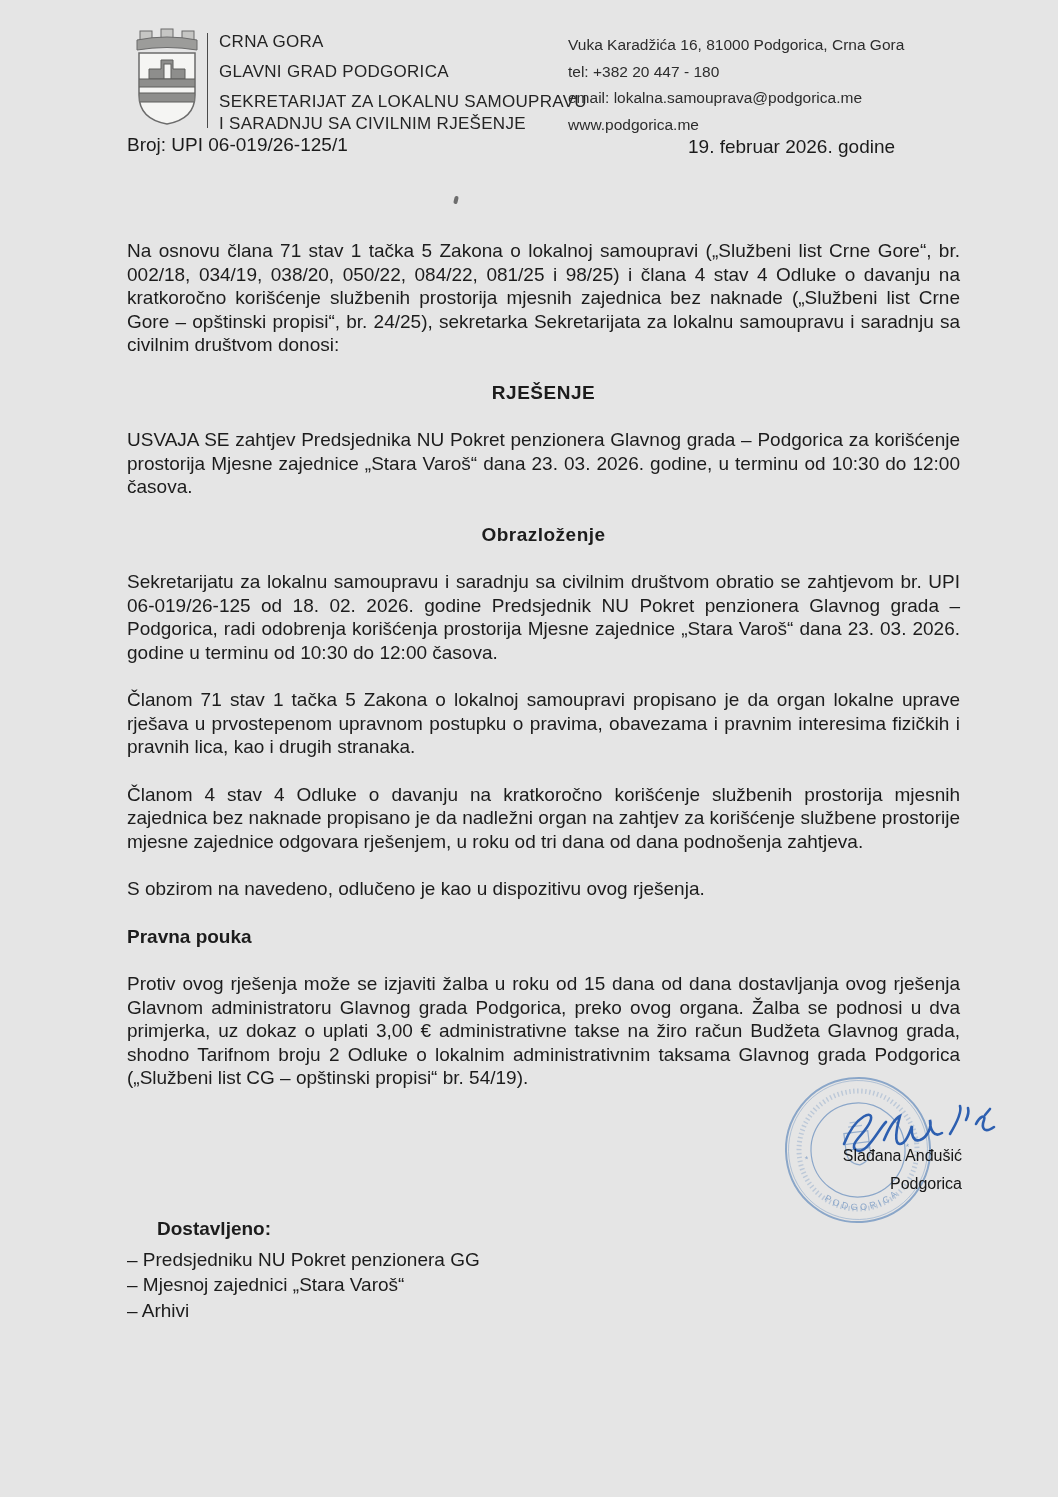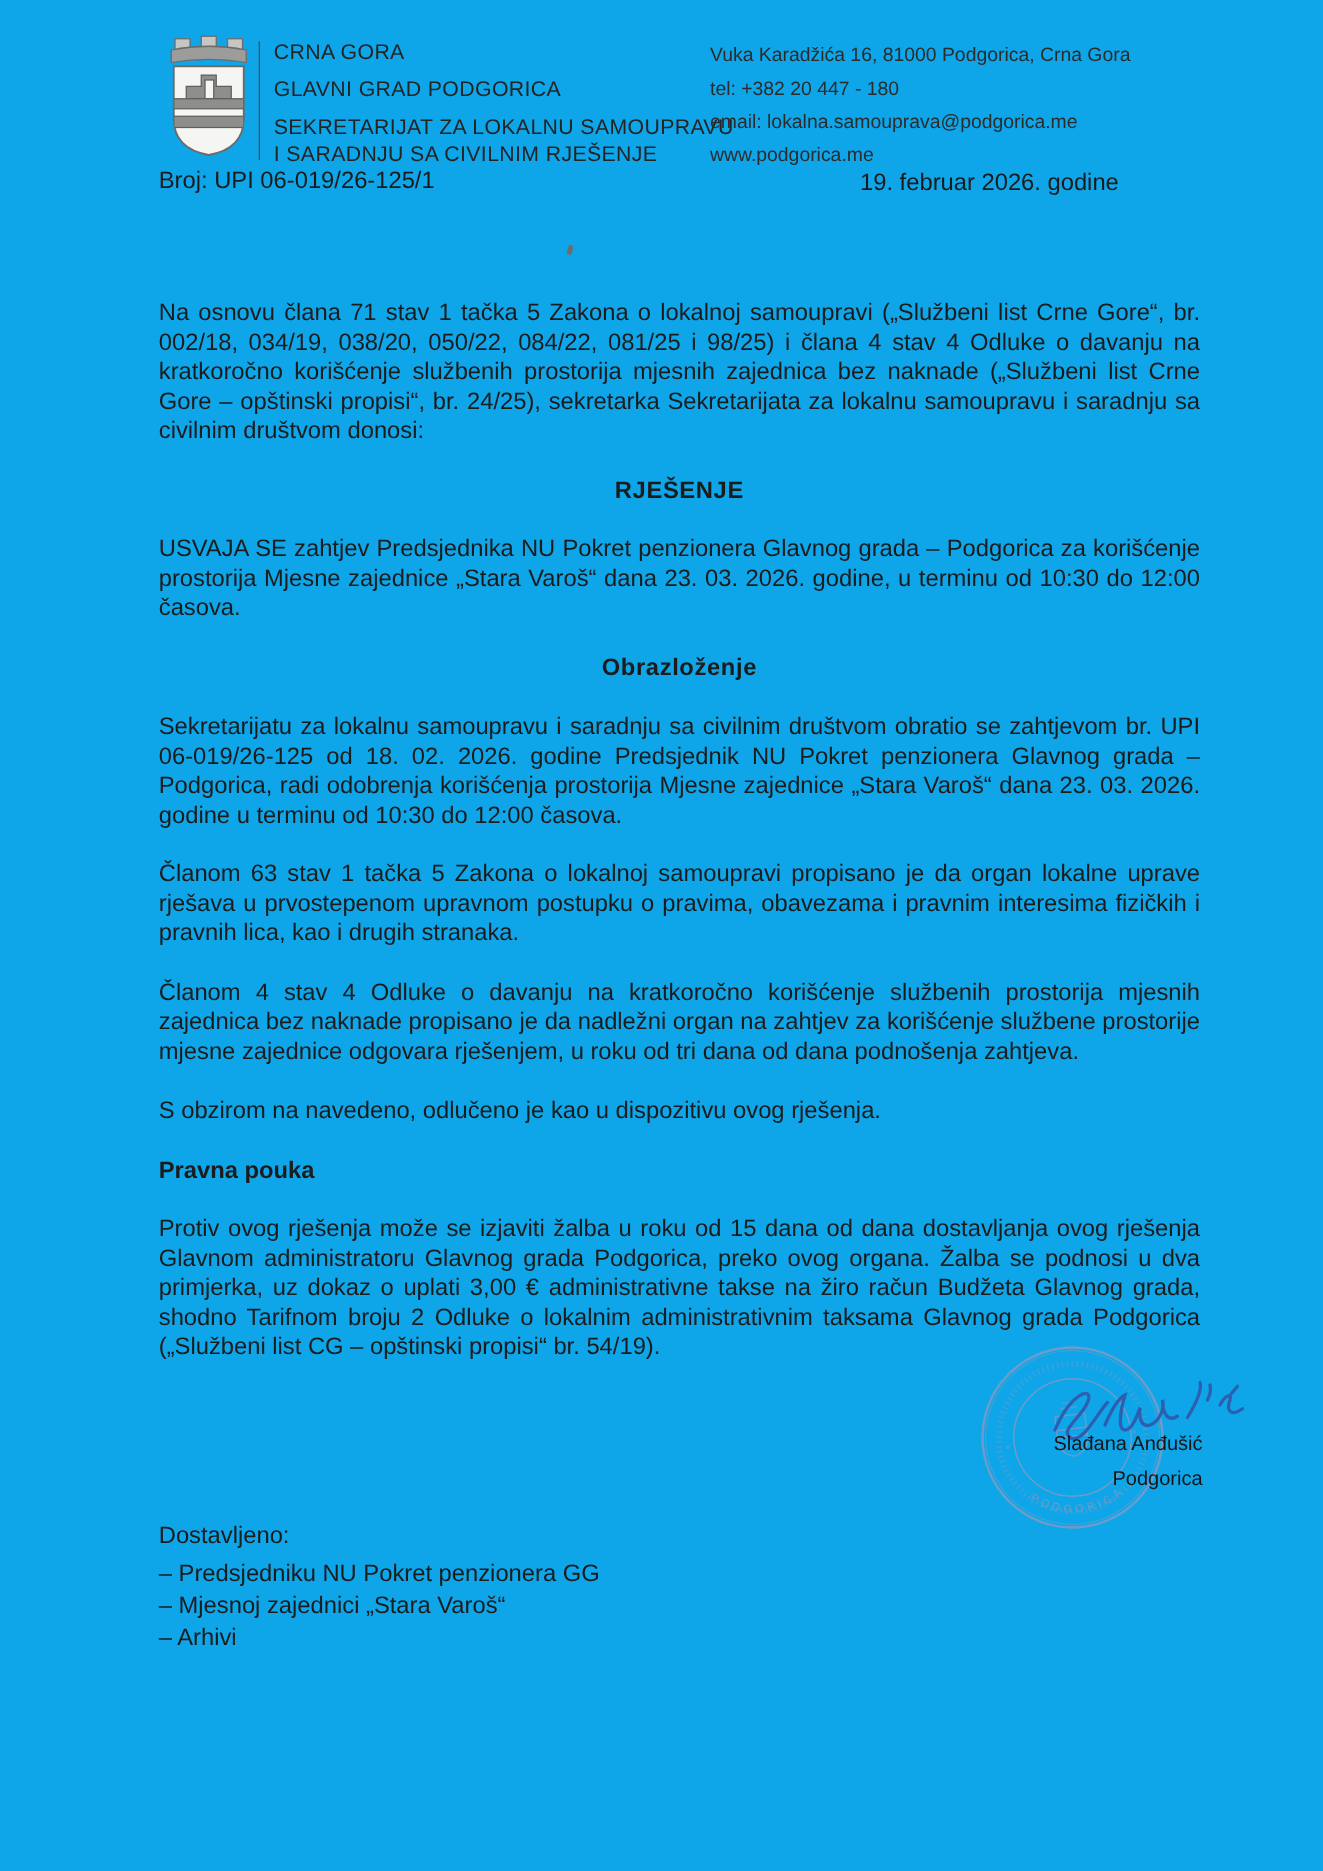--- a/index.html
+++ b/index.html
@@ -2,21 +2,21 @@
 <html><head>
 <meta charset="utf-8">
 <style>
   html,body{margin:0;padding:0;}
   body{
     width:1058px;height:1497px;background:#ffffff;
     font-family:"Liberation Sans", sans-serif;color:#1e1e1e;
     position:relative;overflow:hidden;
     -webkit-font-smoothing:antialiased;
   }
-  .page{position:relative;width:1058px;height:1497px;background:#0ea5e9;}
+  .page{position:relative;width:1058px;height:1497px;background:#e5e5e5;}
 
   
   .arms{position:absolute;left:134px;top:27px;}
   .header-divider{position:absolute;left:207px;top:33px;width:1px;height:95px;background:#4a4a4a;}
   .header-org{position:absolute;left:219px;top:31px;font-size:17px;line-height:22px;letter-spacing:.3px;color:#242424;}
   .header-org .gap{margin-bottom:8px;}
   .header-contact{position:absolute;left:568px;top:32px;font-size:15.5px;line-height:26.5px;color:#2c2c2c;}
   .broj-line{position:absolute;left:127px;top:134px;font-size:19px;color:#1b1b1b;}
   .date-line{position:absolute;left:688px;top:136px;font-size:19px;color:#1b1b1b;}
 
@@ -39,21 +39,21 @@
   
   .stamp{position:absolute;left:782px;top:1074px;width:152px;height:152px;opacity:.85;transform:rotate(-7deg);z-index:1;}
   .sig-scribble{position:absolute;left:836px;top:1100px;z-index:3;}
   .sig-block{
     position:absolute;left:640px;top:1142px;width:322px;text-align:right;
     font-size:16px;line-height:28px;color:#161616;z-index:4;
   }
 
   
   .dostavljeno{position:absolute;left:127px;top:1216px;font-size:19px;line-height:25.5px;color:#1c1c1c;z-index:2;}
-  .dostavljeno .dheading{font-weight:normal;margin-bottom:5px;}
+  .dostavljeno .dheading{font-weight:bold;margin-bottom:5px;margin-left:30px;}
 </style>
 </head>
 <body>
 
 <div class="page">
 
   <div class="arms">
     <svg width="66" height="100" viewBox="0 0 66 100">
       <g stroke="#6b6b6b" stroke-width="1" fill="#c6c6c4">
         <rect x="6" y="4" width="12" height="9"></rect>
@@ -96,21 +96,21 @@
   <div class="date-line">19. februar 2026. godine</div>
 
   <div class="scan-speck"></div>
 
   <div class="doc-body">
     <p>Na osnovu člana 71 stav 1 tačka 5 Zakona o lokalnoj samoupravi („Službeni list Crne Gore“, br. 002/18, 034/19, 038/20, 050/22, 084/22, 081/25 i 98/25) i člana 4 stav 4 Odluke o davanju na kratkoročno korišćenje službenih prostorija mjesnih zajednica bez naknade („Službeni list Crne Gore – opštinski propisi“, br. 24/25), sekretarka Sekretarijata za lokalnu samoupravu i saradnju sa civilnim društvom donosi:</p>
     <div class="h-center" style="margin-top:14px;">RJEŠENJE</div>
     <p>USVAJA SE zahtjev Predsjednika NU Pokret penzionera Glavnog grada – Podgorica za korišćenje prostorija Mjesne zajednice „Stara Varoš“ dana 23. 03. 2026. godine, u terminu od 10:30 do 12:00 časova.</p>
     <div class="h-center">Obrazloženje</div>
     <p>Sekretarijatu za lokalnu samoupravu i saradnju sa civilnim društvom obratio se zahtjevom br. UPI 06-019/26-125 od 18. 02. 2026. godine Predsjednik NU Pokret penzionera Glavnog grada – Podgorica, radi odobrenja korišćenja prostorija Mjesne zajednice „Stara Varoš“ dana 23. 03. 2026. godine u terminu od 10:30 do 12:00 časova.</p>
-    <p>Članom 63 stav 1 tačka 5 Zakona o lokalnoj samoupravi propisano je da organ lokalne uprave rješava u prvostepenom upravnom postupku o pravima, obavezama i pravnim interesima fizičkih i pravnih lica, kao i drugih stranaka.</p>
+    <p>Članom 71 stav 1 tačka 5 Zakona o lokalnoj samoupravi propisano je da organ lokalne uprave rješava u prvostepenom upravnom postupku o pravima, obavezama i pravnim interesima fizičkih i pravnih lica, kao i drugih stranaka.</p>
     <p>Članom 4 stav 4 Odluke o davanju na kratkoročno korišćenje službenih prostorija mjesnih zajednica bez naknade propisano je da nadležni organ na zahtjev za korišćenje službene prostorije mjesne zajednice odgovara rješenjem, u roku od tri dana od dana podnošenja zahtjeva.</p>
     <p>S obzirom na navedeno, odlučeno je kao u dispozitivu ovog rješenja.</p>
     <div class="h-left">Pravna pouka</div>
     <p>Protiv ovog rješenja može se izjaviti žalba u roku od 15 dana od dana dostavljanja ovog rješenja Glavnom administratoru Glavnog grada Podgorica, preko ovog organa. Žalba se podnosi u dva primjerka, uz dokaz o uplati 3,00 € administrativne takse na žiro račun Budžeta Glavnog grada, shodno Tarifnom broju 2 Odluke o lokalnim administrativnim taksama Glavnog grada Podgorica („Službeni list CG – opštinski propisi“ br. 54/19).</p>
   </div>
 
   <div class="stamp">
     <svg width="152" height="152" viewBox="0 0 152 152">
       <g fill="none" stroke="#7b9cc4">
         <circle cx="76" cy="76" r="72" stroke-width="2"></circle>

